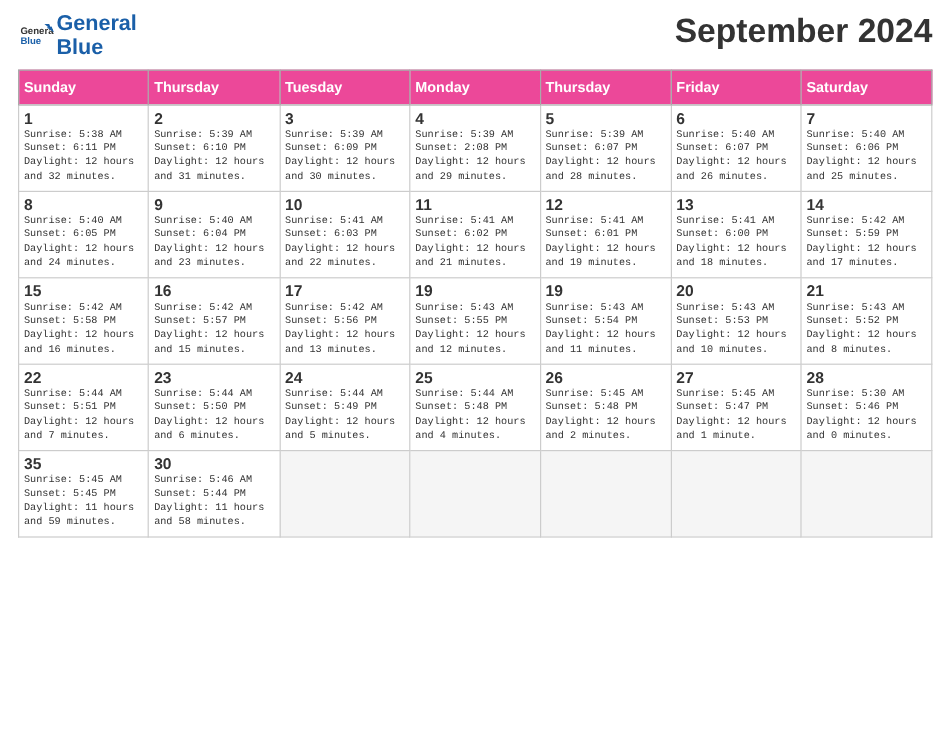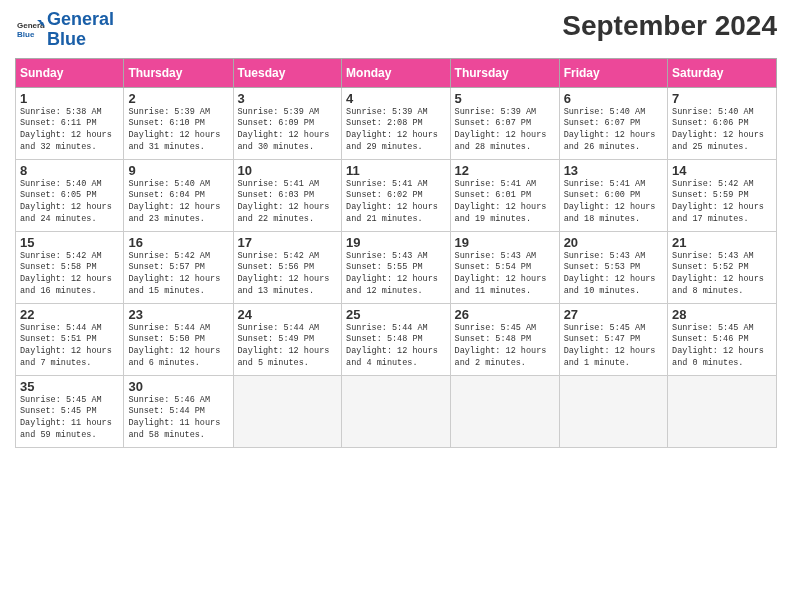--- a/index.html
+++ b/index.html
@@ -320,21 +320,21 @@
           </td>
           <td>
             <span class="day-num">27</span>
             <div class="day-info">Sunrise: 5:45 AM
 Sunset: 5:47 PM
 Daylight: 12 hours
 and 1 minute.</div>
           </td>
           <td>
             <span class="day-num">28</span>
-            <div class="day-info">Sunrise: 5:45 AM
+            <div class="day-info">Sunrise: 5:30 AM
 Sunset: 5:46 PM
 Daylight: 12 hours
 and 0 minutes.</div>
           </td>
         </tr>
         <tr>
           <td>
             <span class="day-num">35</span>
             <div class="day-info">Sunrise: 5:45 AM
 Sunset: 5:45 PM

